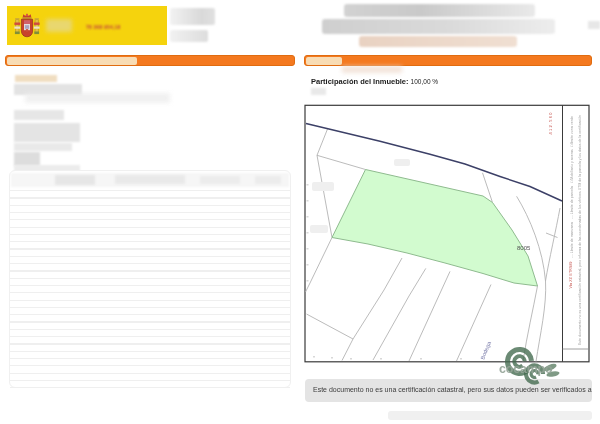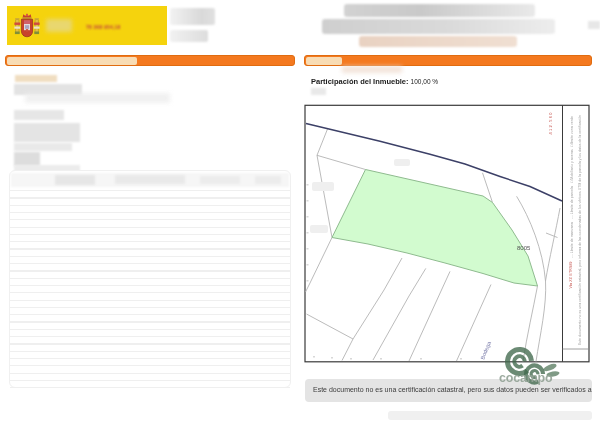--- a/index.html
+++ b/index.html
@@ -196,13 +196,13 @@
     <circle cx="24.5" cy="21.5" r="5.2" stroke-width="4" stroke-dasharray="27 6" transform="rotate(53 24.5 21.5)"></circle>
     <circle cx="39.5" cy="34" r="8.5" stroke-width="4.2" stroke-dasharray="44 9.5" transform="rotate(62 39.5 34)"></circle>
     <circle cx="39.5" cy="34" r="3.4" stroke-width="3.2" stroke-dasharray="17.5 4" transform="rotate(63 39.5 34)"></circle>
   </g>
   <g fill="#4e7356" fill-opacity="0.72">
     <ellipse cx="55" cy="27.5" rx="7" ry="2.8" transform="rotate(-22 55 27.5)"></ellipse>
     <ellipse cx="58" cy="34" rx="6.6" ry="2.6" transform="rotate(-10 58 34)"></ellipse>
   </g>
 </svg>
 
-<div class="abs" style="left:499px;top:371px;font-size:12.5px;font-weight:bold;color:#93a396;opacity:.9;letter-spacing:-0.2px;font-family:'Liberation Sans',sans-serif;text-align:center;">cocampo</div>
+<div class="abs" style="left:499px;top:362px;font-size:12.5px;font-weight:bold;color:#93a396;opacity:.9;letter-spacing:-0.2px;font-family:'Liberation Sans',sans-serif;text-align:center;">cocampo</div>
 
 </body></html>

